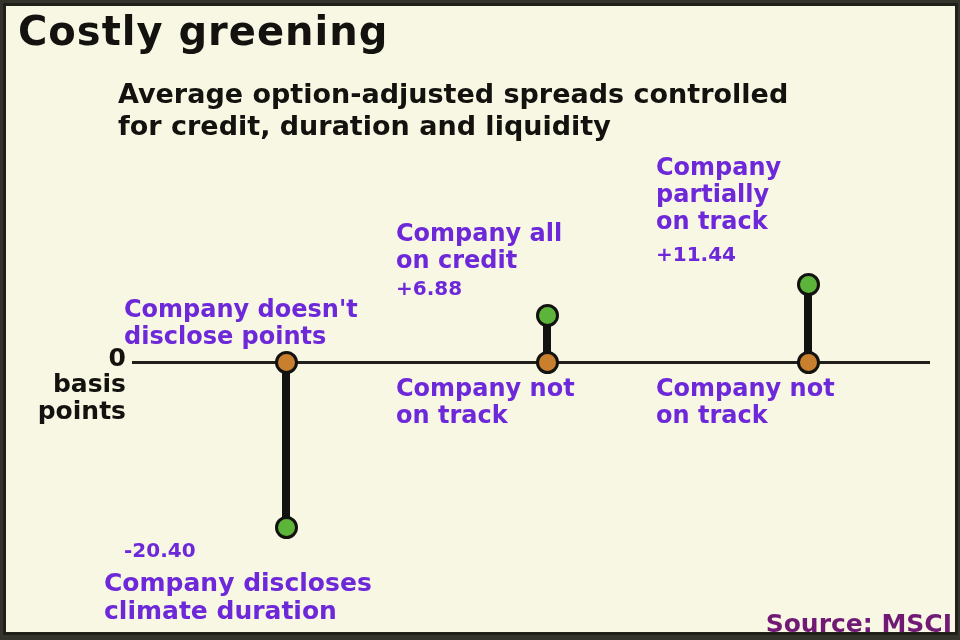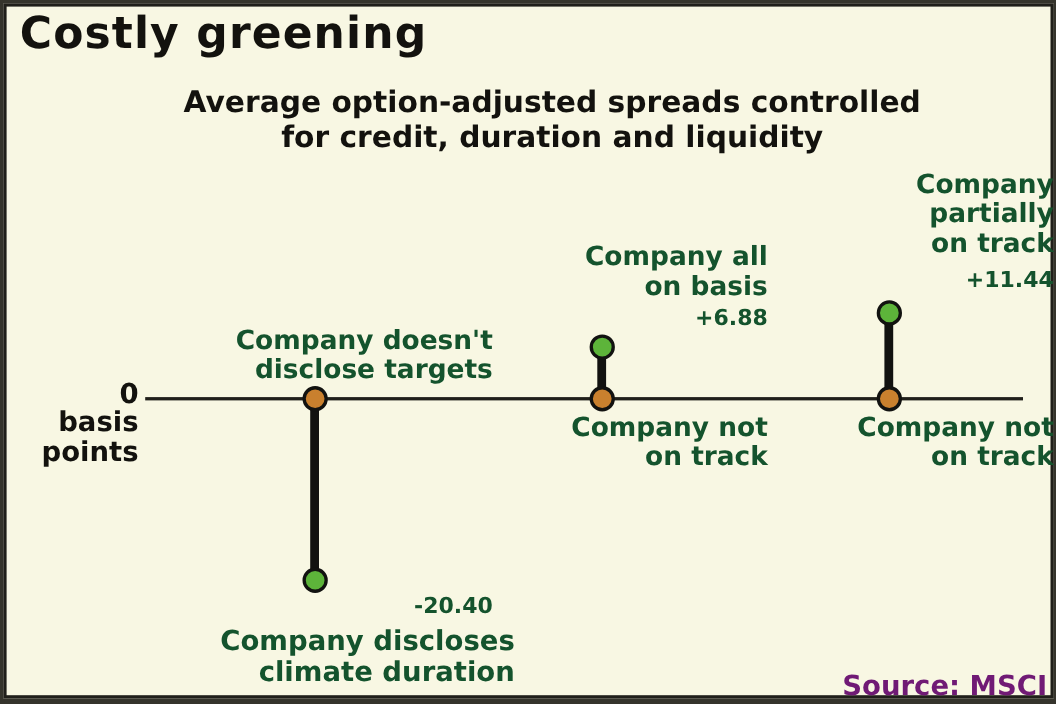--- a/index.html
+++ b/index.html
@@ -20,21 +20,20 @@
     position: absolute;
     left: 10px; top: 0px;
     font-size: 40px;
     font-weight: bold;
     color: #13120e;
     letter-spacing: 1px;
   }
   .subtitle {
     position: absolute;
     left: 108px; top: 70px; width: 772px;
-    text-align: center;
     font-size: 27px;
     font-weight: bold;
     line-height: 1.2;
     color: #13120e;
     white-space: pre-line;
   }
   .zero-line {
     position: absolute;
     left: 124px; top: 353px;
     width: 798px; height: 3px;
@@ -45,23 +44,23 @@
     left: 16px; top: 337px; width: 102px;
     text-align: right;
     font-size: 25px;
     font-weight: bold;
     line-height: 1.05;
     color: #13120e;
     white-space: pre-line;
   }
   .lbl {
     position: absolute;
-    text-align: right;
+    text-align: left;
     font-weight: bold;
-    color: #14532d;
+    color: #6d28d9;
     white-space: pre-line;
     line-height: 1.13;
   }
   .lbl-name { font-size: 24px; }
   .lbl-value { font-size: 20px; }
   .stem {
     position: absolute;
     width: 8px;
     background: #121210;
     border-radius: 3px;
@@ -106,32 +105,32 @@
   <div class="subtitle"><span>Average option-adjusted spreads controlled</span>
 <span>for credit, duration and liquidity</span></div>
 
   <div class="zero-line"></div>
   <div class="axis-label">0
 basis
 points</div>
 
   <div>
     <div class="lbl lbl-name g1-baseline-label">Company doesn't
-disclose targets</div>
+disclose points</div>
     <div class="stem" style="left: 274px; top: 354.5px; height: 164.754px;"></div>
     <div class="dot dot-orange" style="left: 266.5px; top: 343px;"></div>
     <div class="dot dot-green" style="left: 266.5px; top: 507.754px;"></div>
     <div class="lbl lbl-value g1-value">-20.40</div>
     <div class="lbl lbl-name g1-end-label">Company discloses
 climate duration</div>
   </div>
 
   <div>
     <div class="lbl lbl-name g2-end-label">Company all
-on basis</div>
+on credit</div>
     <div class="lbl lbl-value g2-value">+6.88</div>
     <div class="stem" style="left: 535px; top: 307.854px; height: 46.6464px;"></div>
     <div class="dot dot-orange" style="left: 527.5px; top: 343px;"></div>
     <div class="dot dot-green" style="left: 527.5px; top: 296.354px;"></div>
     <div class="lbl lbl-name g2-baseline-label">Company not
 on track</div>
   </div>
 
   <div>
     <div class="lbl lbl-name g3-end-label">Company

